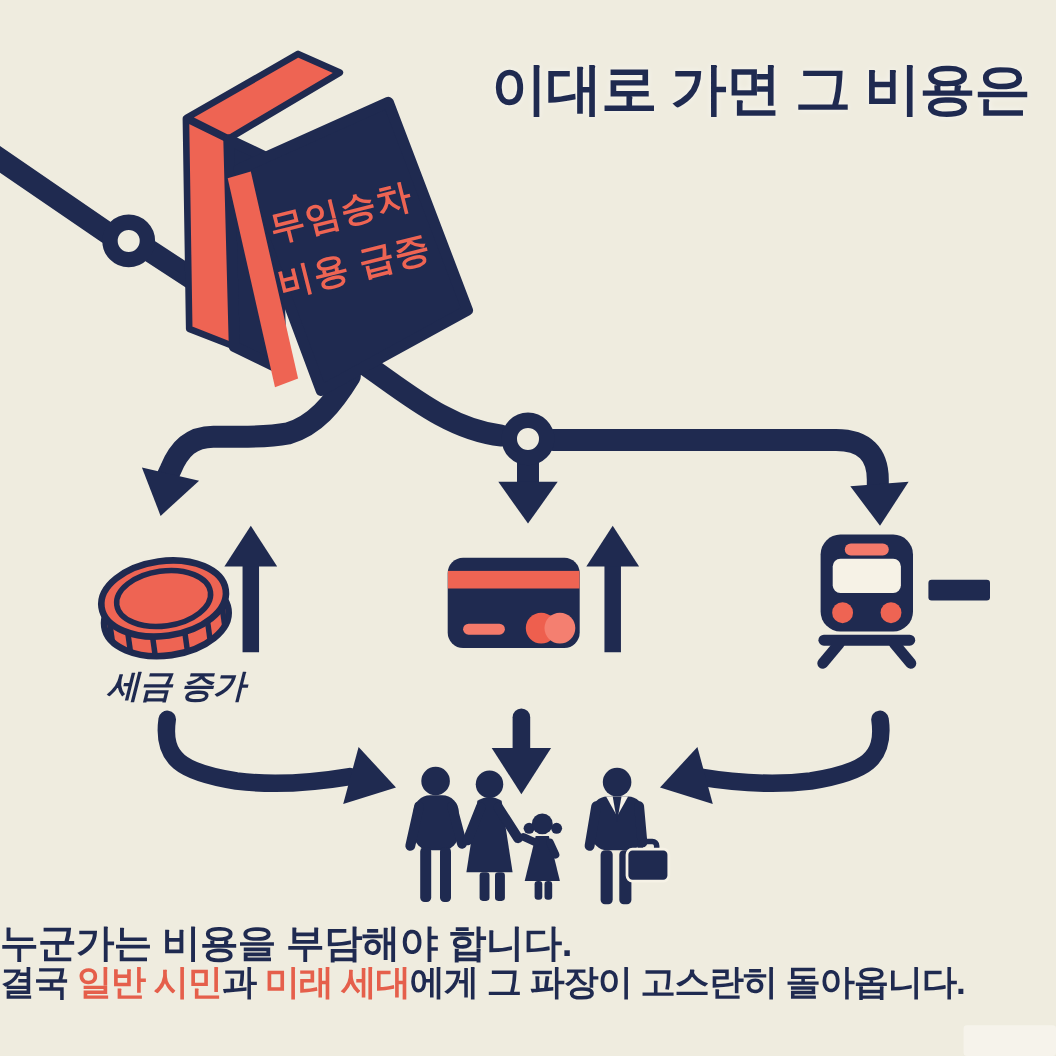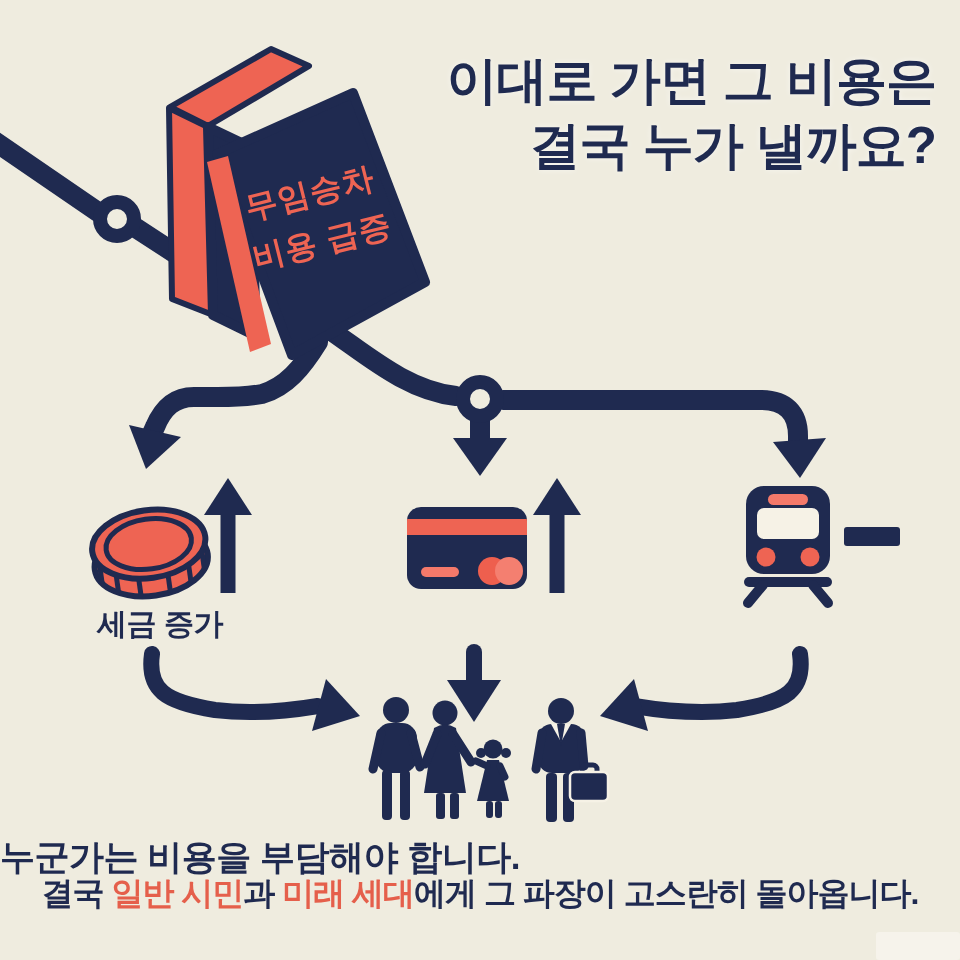--- a/index.html
+++ b/index.html
@@ -38,29 +38,29 @@
   .book-text{
     position:absolute;left:224px;top:168px;width:184px;
     transform:rotate(-14deg);transform-origin:50% 50%;
     color:var(--coral);font-weight:900;font-size:32px;line-height:1.55;
     text-align:center;letter-spacing:1px;
   }
   .branch-label{
     position:absolute;top:604px;width:220px;text-align:center;
     color:var(--navy);font-weight:900;font-size:30px;letter-spacing:-0.5px;
   }
-  .branch-label.tax{left:50px;}
+  .branch-label.tax{left:50px;font-style:italic;}
   .branch-label.fare{left:375px;}
   .branch-label.service{left:687px;}
   .footer-line1{
     position:absolute;top:834px;left:0;width:932px;text-align:left;
     color:var(--navy);font-weight:900;font-size:35px;letter-spacing:-0.5px;
   }
   .footer-line2{
-    position:absolute;top:872px;left:0;width:960px;text-align:center;
+    position:absolute;top:872px;left:0;width:960px;
     color:var(--navy);font-weight:900;font-size:32px;letter-spacing:-1px;
     white-space:pre-wrap;
   }
   .footer-line2 .hl{color:var(--coral-text);}
   .corner-patch{
     position:absolute;right:0;bottom:0;width:84px;height:28px;
     background:rgba(252,250,244,.55);border-radius:3px;
   }
 </style>
 </head>
@@ -193,21 +193,20 @@
         <g>
           <rect x="582" y="765" width="15" height="10" rx="4" fill="none" stroke="var(--navy)" stroke-width="5"></rect>
           <rect x="570" y="772" width="38" height="29" rx="5" fill="var(--navy)" stroke="var(--cream-light)" stroke-width="2.5"></rect>
         </g>
       </g>
     </g>
   </svg>
 
   <div class="title">
     <div>이대로 가면 그 비용은</div>
-    <div>결국 누가 낼까요?</div>
   </div>
 
   <div class="book-text">
     <div>무임승차</div>
     <div>비용 급증</div>
   </div>
 
   <div class="branch-label tax">세금 증가</div>
 
   <div class="footer-line1">누군가는 비용을 부담해야 합니다.</div>

